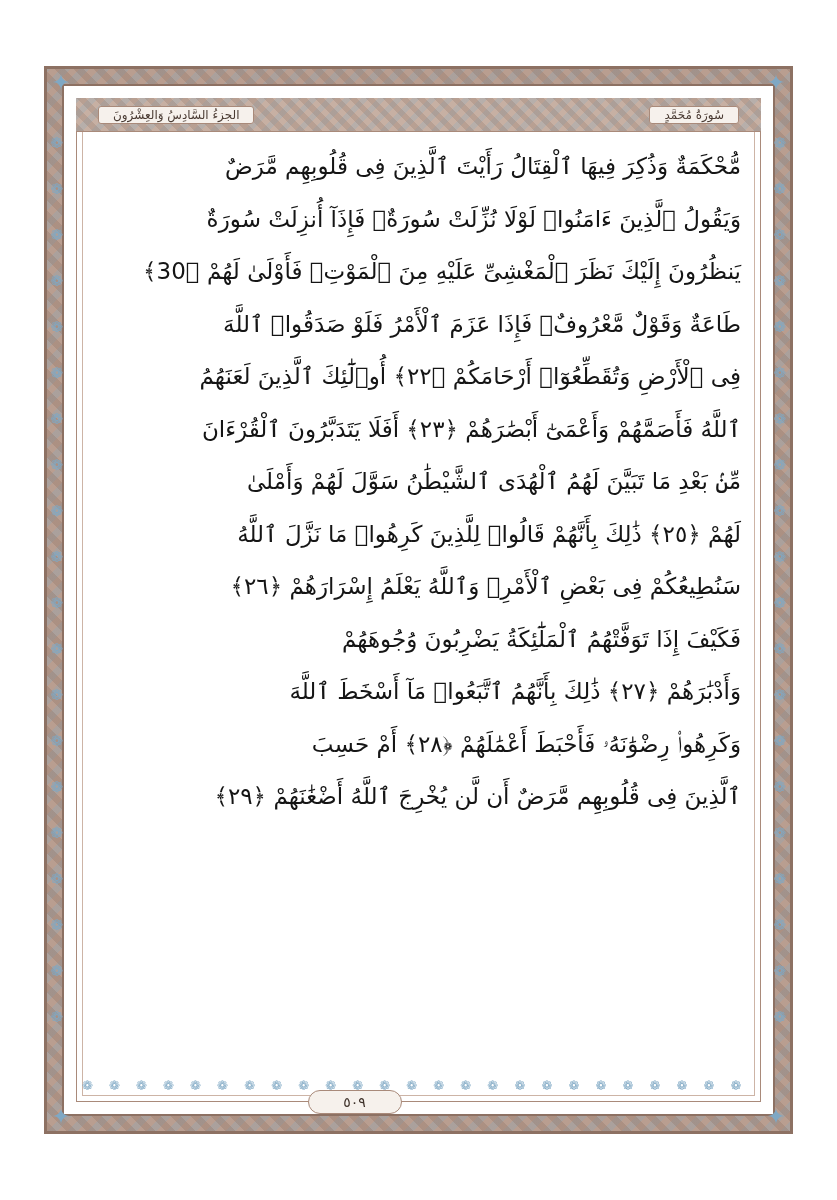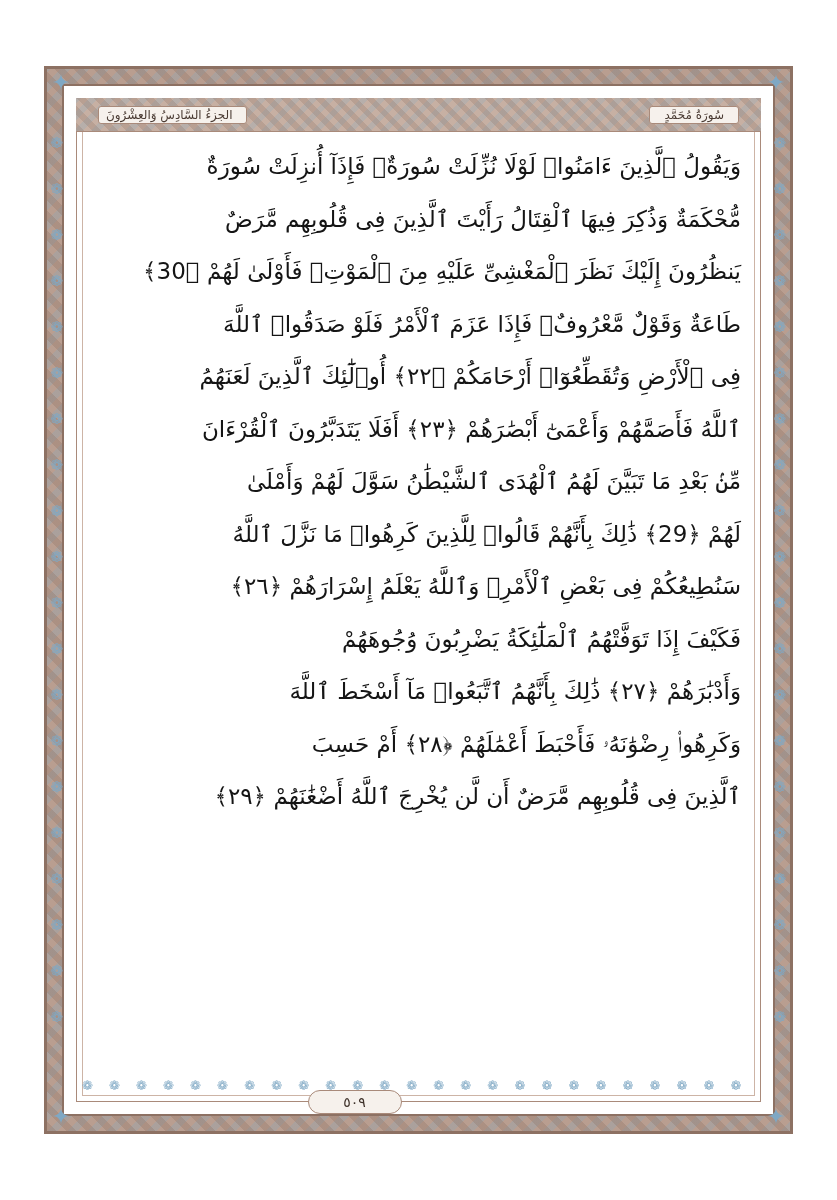--- a/index.html
+++ b/index.html
@@ -119,21 +119,21 @@
     border-radius: 3px;
     padding: 1px 14px;
     font-family: "DejaVu Sans", sans-serif;
     font-size: 12px;
     color: #4a3b33;
     white-space: nowrap;
     direction: rtl;
     margin-left: 48px;
   }
   .header-cartouche.surah { margin-right: 22px; }
-  .header-cartouche.juz   { margin-left: 22px; padding-left: 7px; }
+  .header-cartouche.juz   { margin-left: 22px; }
 
   
   .text-block {
     position: absolute;
     left: 96px;
     top: 140px;
     width: 645px;
     height: 920px;
     direction: rtl;
     text-align: justify;
@@ -259,42 +259,42 @@
     <span>❁</span>
   </div>
 
   <div class="header-band">
     <div class="header-cartouche surah">سُورَةُ مُحَمَّدٍ</div>
     <div class="header-cartouche juz">الجزءُ السَّادِسُ وَالعِشْرُونَ</div>
   </div>
 
   <div class="text-block">
     <div class="ayah-line">
+        <span class="w">مُّحْكَمَةٌ وَذُكِرَ فِيهَا ٱلْقِتَالُ رَأَيْتَ ٱلَّذِينَ فِى قُلُوبِهِم مَّرَضٌ</span>
+      </div>
+    <div class="ayah-line">
         <span class="w">وَيَقُولُ ٱلَّذِينَ ءَامَنُوا۟ لَوْلَا نُزِّلَتْ سُورَةٌۖ فَإِذَآ أُنزِلَتْ سُورَةٌ</span>
       </div>
     <div class="ayah-line">
-        <span class="w">مُّحْكَمَةٌ وَذُكِرَ فِيهَا ٱلْقِتَالُ رَأَيْتَ ٱلَّذِينَ فِى قُلُوبِهِم مَّرَضٌ</span>
-      </div>
-    <div class="ayah-line">
         <span class="w">يَنظُرُونَ إِلَيْكَ نَظَرَ ٱلْمَغْشِىِّ عَلَيْهِ مِنَ ٱلْمَوْتِۖ فَأَوْلَىٰ لَهُمْ ﴿30﴾</span>
       </div>
     <div class="ayah-line">
         <span class="w">طَاعَةٌ وَقَوْلٌ مَّعْرُوفٌۚ فَإِذَا عَزَمَ ٱلْأَمْرُ فَلَوْ صَدَقُوا۟ ٱللَّهَ</span>
       </div>
     <div class="ayah-line">
         <span class="w">فِى ٱلْأَرْضِ وَتُقَطِّعُوٓا۟ أَرْحَامَكُمْ ﴿٢٢﴾ أُو۟لَٰٓئِكَ ٱلَّذِينَ لَعَنَهُمُ</span>
       </div>
     <div class="ayah-line">
         <span class="w">ٱللَّهُ فَأَصَمَّهُمْ وَأَعْمَىٰٓ أَبْصَٰرَهُمْ ﴿٢٣﴾ أَفَلَا يَتَدَبَّرُونَ ٱلْقُرْءَانَ</span>
       </div>
     <div class="ayah-line">
         <span class="w">مِّنۢ بَعْدِ مَا تَبَيَّنَ لَهُمُ ٱلْهُدَى ٱلشَّيْطَٰنُ سَوَّلَ لَهُمْ وَأَمْلَىٰ</span>
       </div>
     <div class="ayah-line">
-        <span class="w">لَهُمْ ﴿29﴾ ذَٰلِكَ بِأَنَّهُمْ قَالُوا۟ لِلَّذِينَ كَرِهُوا۟ مَا نَزَّلَ ٱللَّهُ</span>
+        <span class="w">لَهُمْ ﴿٢٥﴾ ذَٰلِكَ بِأَنَّهُمْ قَالُوا۟ لِلَّذِينَ كَرِهُوا۟ مَا نَزَّلَ ٱللَّهُ</span>
       </div>
     <div class="ayah-line">
         <span class="w">سَنُطِيعُكُمْ فِى بَعْضِ ٱلْأَمْرِۖ وَٱللَّهُ يَعْلَمُ إِسْرَارَهُمْ ﴿٢٦﴾</span>
       </div>
     <div class="ayah-line">
         <span class="w">فَكَيْفَ إِذَا تَوَفَّتْهُمُ ٱلْمَلَٰٓئِكَةُ يَضْرِبُونَ وُجُوهَهُمْ</span>
       </div>
     <div class="ayah-line">
         <span class="w">وَأَدْبَٰرَهُمْ ﴿٢٧﴾ ذَٰلِكَ بِأَنَّهُمُ ٱتَّبَعُوا۟ مَآ أَسْخَطَ ٱللَّهَ</span>
       </div>

